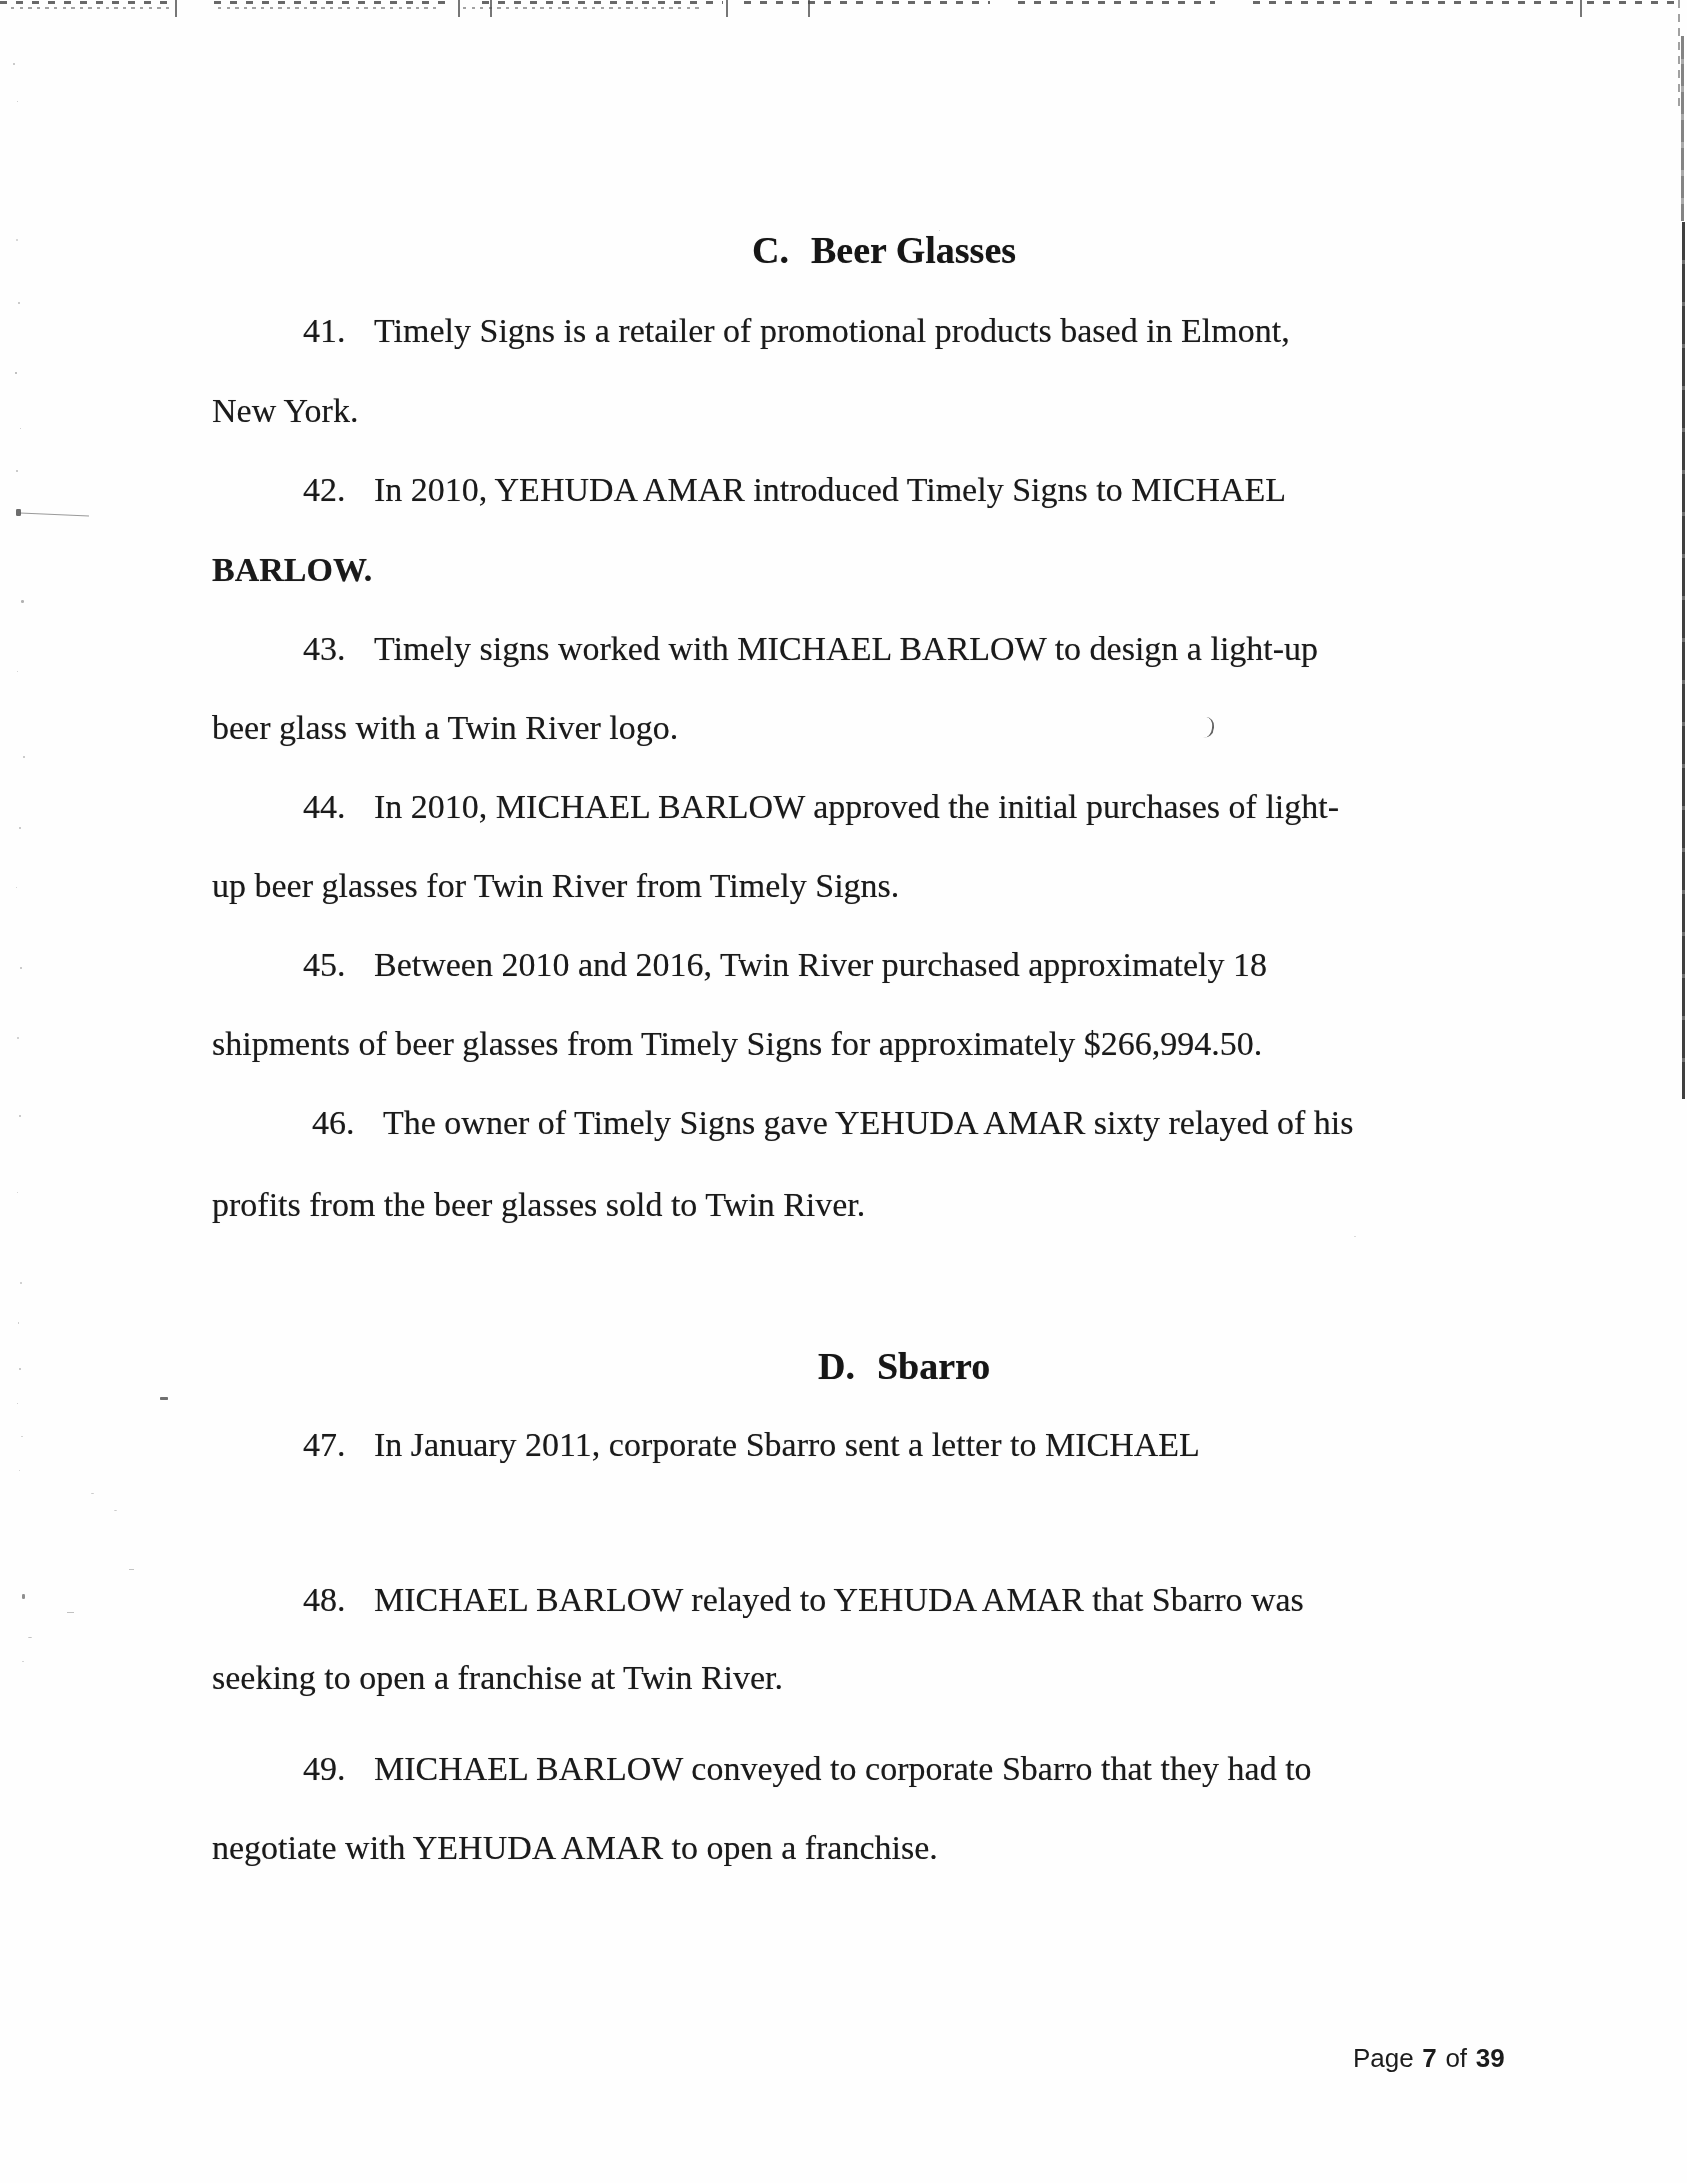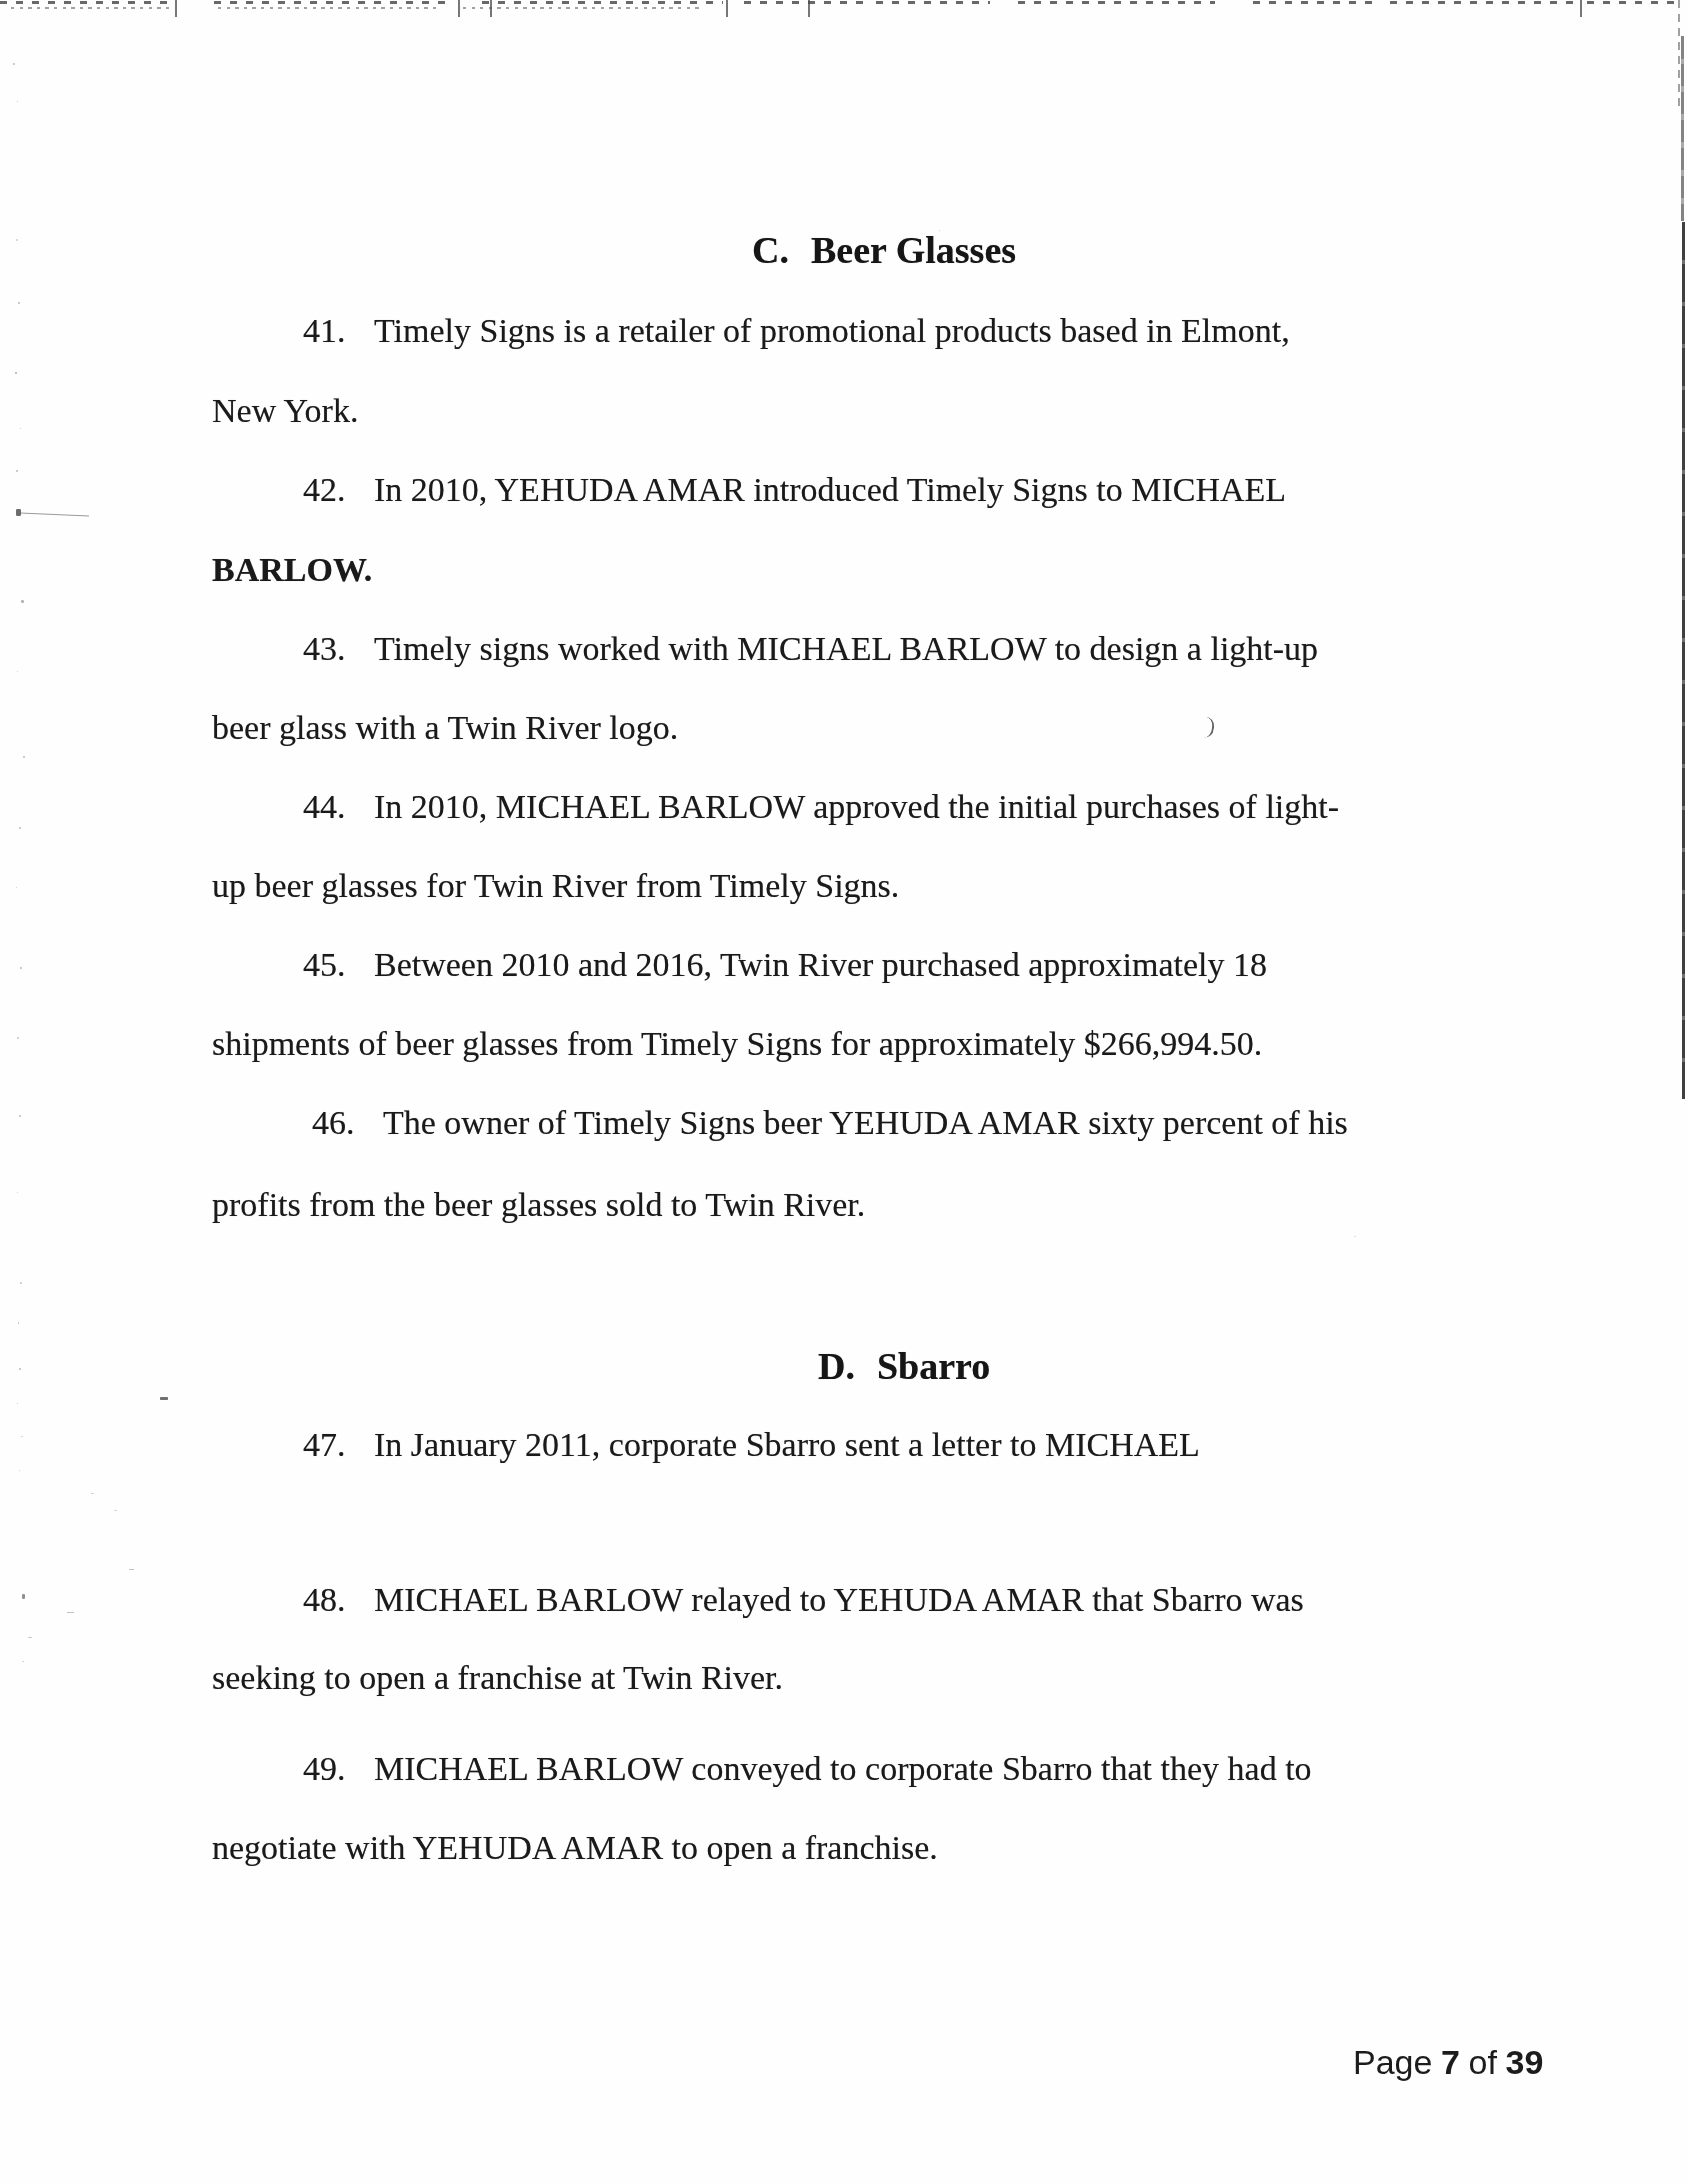--- a/index.html
+++ b/index.html
@@ -36,21 +36,21 @@
     text-shadow:0 0 0.7px rgba(10,10,10,.5);
   }
   .heading .hl{margin-right:22px;}
   
   .footer{
     position:absolute;
     left:1353px;top:2043px;
     display:flex;
     gap:8.6px;
     font-family:"Liberation Sans", sans-serif;
-    font-size:34px;
+    font-size:26px;
     color:#1c1c1c;
   }
   .footer .bold{font-weight:700;}
   
   .a{position:absolute;display:block;background:#555;border-radius:50%;}
   .dash{border-radius:0;background:repeating-linear-gradient(90deg,#4e4e4e 0 7.3px,transparent 7.3px 16px);opacity:.85;height:2.6px;top:1.3px;}
   .dash2{border-radius:0;background:repeating-linear-gradient(90deg,#7a7a7a 0 3.3px,transparent 3.3px 8.6px);opacity:.7;height:2px;top:7.3px;}
   .tick{border-radius:0;background:#4a4a4a;opacity:.75;width:2px;height:17px;top:0;}
   .vseg{border-radius:0;}
 </style>
@@ -151,21 +151,21 @@
   <div class="line cont" style="top:867px;">up beer glasses for Twin River from Timely Signs.</div>
 
   <div class="line" style="top:946px;">
     <span class="num">45.</span>
     <span class="txt">Between 2010 and 2016, Twin River purchased approximately 18</span>
   </div>
   <div class="line cont" style="top:1025px;">shipments of beer glasses from Timely Signs for approximately $266,994.50.</div>
 
   <div class="line" style="top:1104px;margin-left:9px;">
     <span class="num">46.</span>
-    <span class="txt">The owner of Timely Signs beer YEHUDA AMAR sixty percent of his</span>
+    <span class="txt">The owner of Timely Signs gave YEHUDA AMAR sixty relayed of his</span>
   </div>
   <div class="line cont" style="top:1186px;">profits from the beer glasses sold to Twin River.</div>
 
   <div class="heading" style="top:1344px;left:818px;">
     <span class="hl">D.</span>
     <span class="ht">Sbarro</span>
   </div>
 
   <div class="line" style="top:1426px;">
     <span class="num">47.</span>

